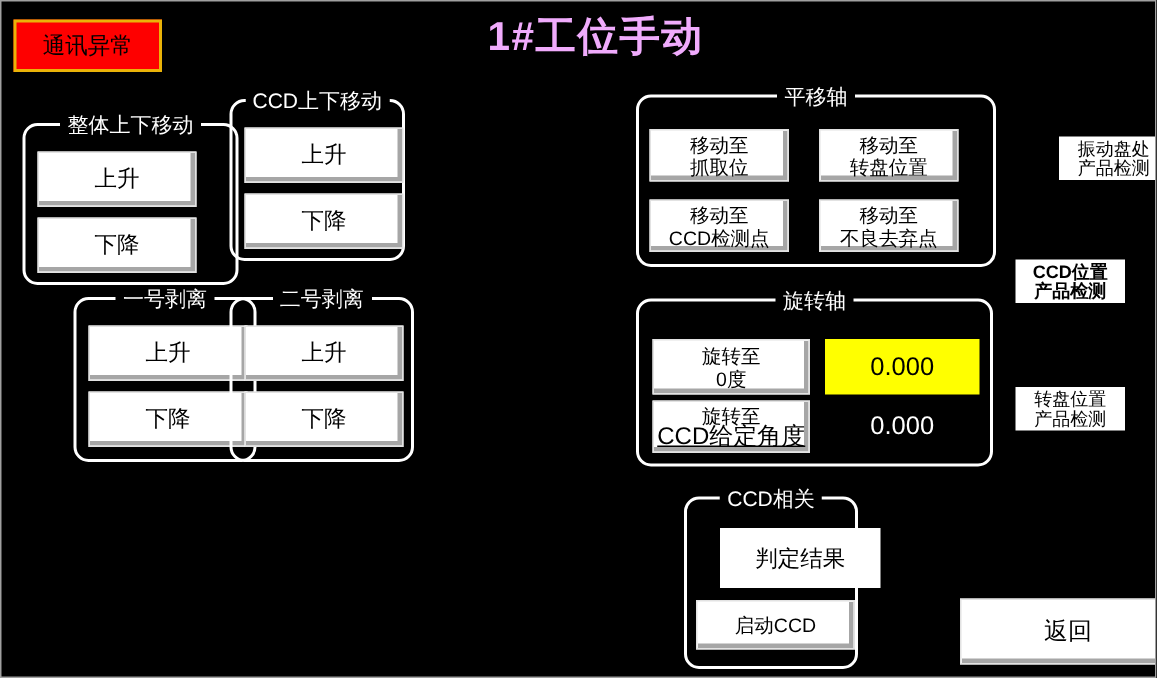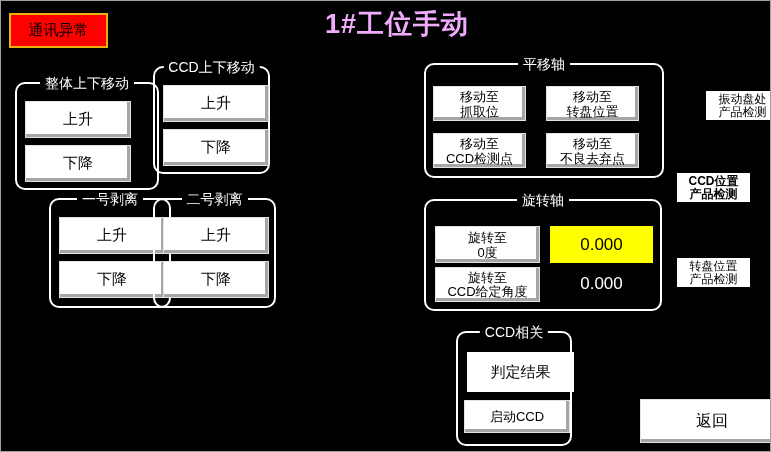--- a/index.html
+++ b/index.html
@@ -46,21 +46,21 @@
     text-align:center;cursor:pointer;
   }
   .flat{
     background:#fff;color:#000;
     display:flex;align-items:center;justify-content:center;
     text-align:center;cursor:pointer;
   }
   .col{flex-direction:column;}
   .l1{font-size:15px;}
   .two{font-size:13px;line-height:15px;}
-  .two small{font-size:13px;line-height:14px;}
+  .two small{font-size:16px;line-height:14px;text-decoration:underline;}
   .updown{left:8px;width:106px;height:37px;font-size:15px;}
   .up{top:17px;} .down{top:61px;}
 
   .mv{width:93px;height:35px;}
 
   .val{
     display:flex;align-items:center;justify-content:center;
     font-size:17px;
   }
   .yellowbox{background:#ffff00;color:#000;}
@@ -135,21 +135,21 @@
     <div class="abs val yellowbox" style="left:124px;top:25px;width:103px;height:37px;">0.000</div>
     <div class="abs btn3d col two" style="left:9px;top:66px;width:105px;height:35px;">
       <span>旋转至</span>
       <small>CCD给定角度</small>
     </div>
     <div class="abs val fb" style="left:124px;top:68px;width:103px;height:30px;">0.000</div>
   </div>
 
   <div class="abs grp" style="left:423px;top:330px;width:116px;height:115px;margin-left:32px;">
     <span class="legend">CCD相关</span>
-    <div class="abs flat l1" style="left:9px;top:19px;width:107px;height:40px;">判定结果</div>
+    <div class="abs flat l1" style="left:22px;top:19px;width:107px;height:40px;">判定结果</div>
     <div class="abs btn3d" style="left:6px;top:67px;width:106px;height:33px;font-size:13px;">启动CCD</div>
   </div>
 
   <div class="abs flat col rightbtn" style="top:90px;margin-left:29px;">
     <span>振动盘处</span>
     <span>产品检测</span>
   </div>
   <div class="abs flat col rightbtn" style="top:172px;font-weight:bold;">
     <span>CCD位置</span>
     <span>产品检测</span>

